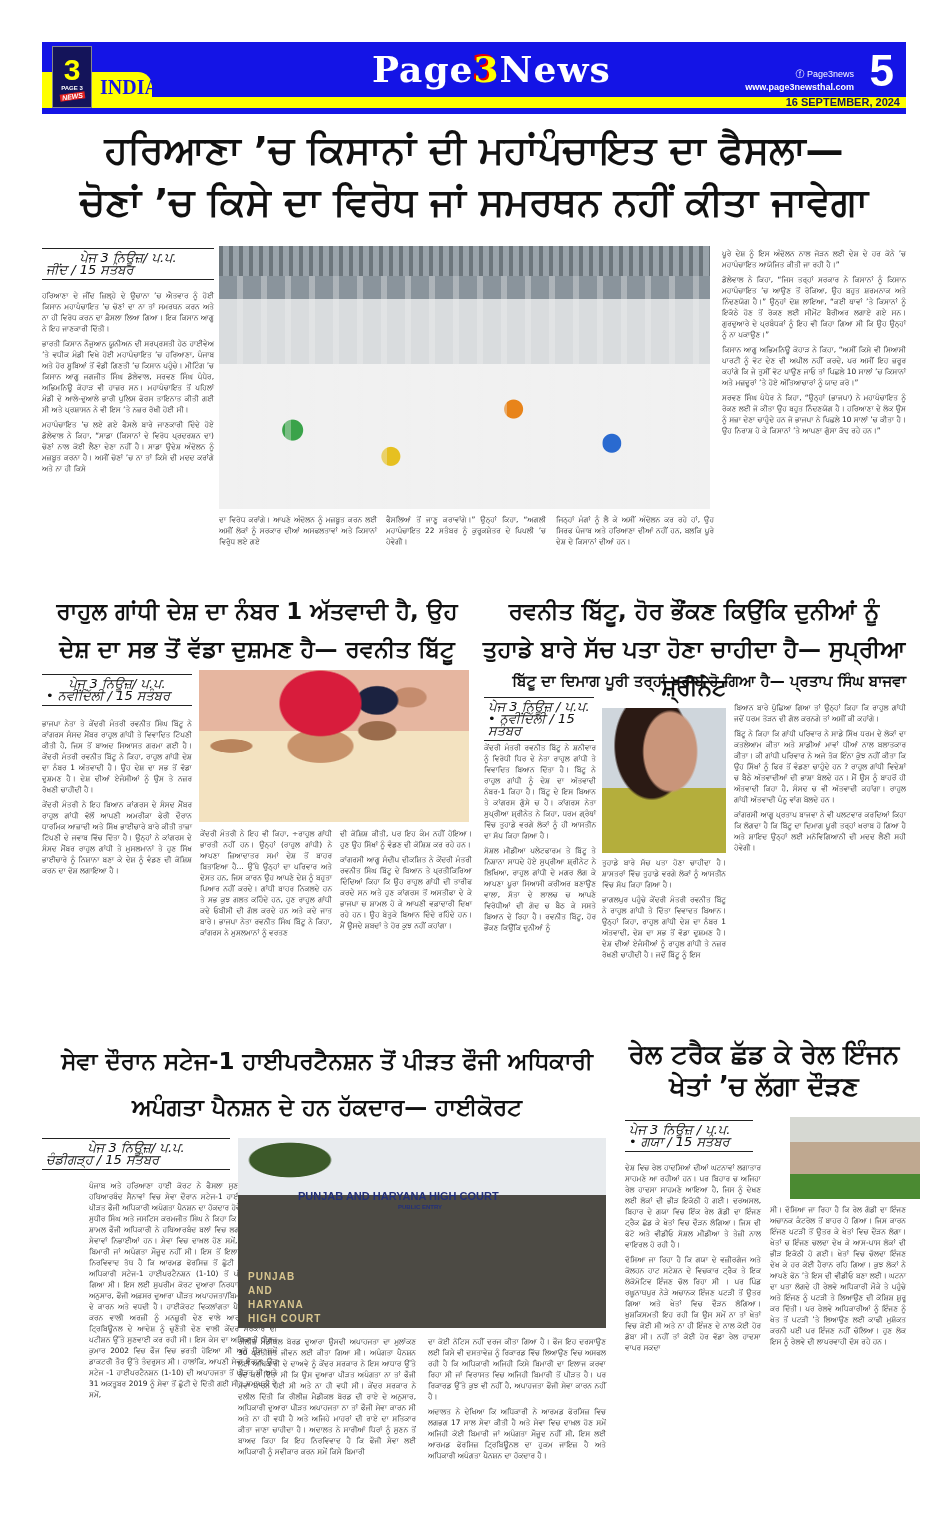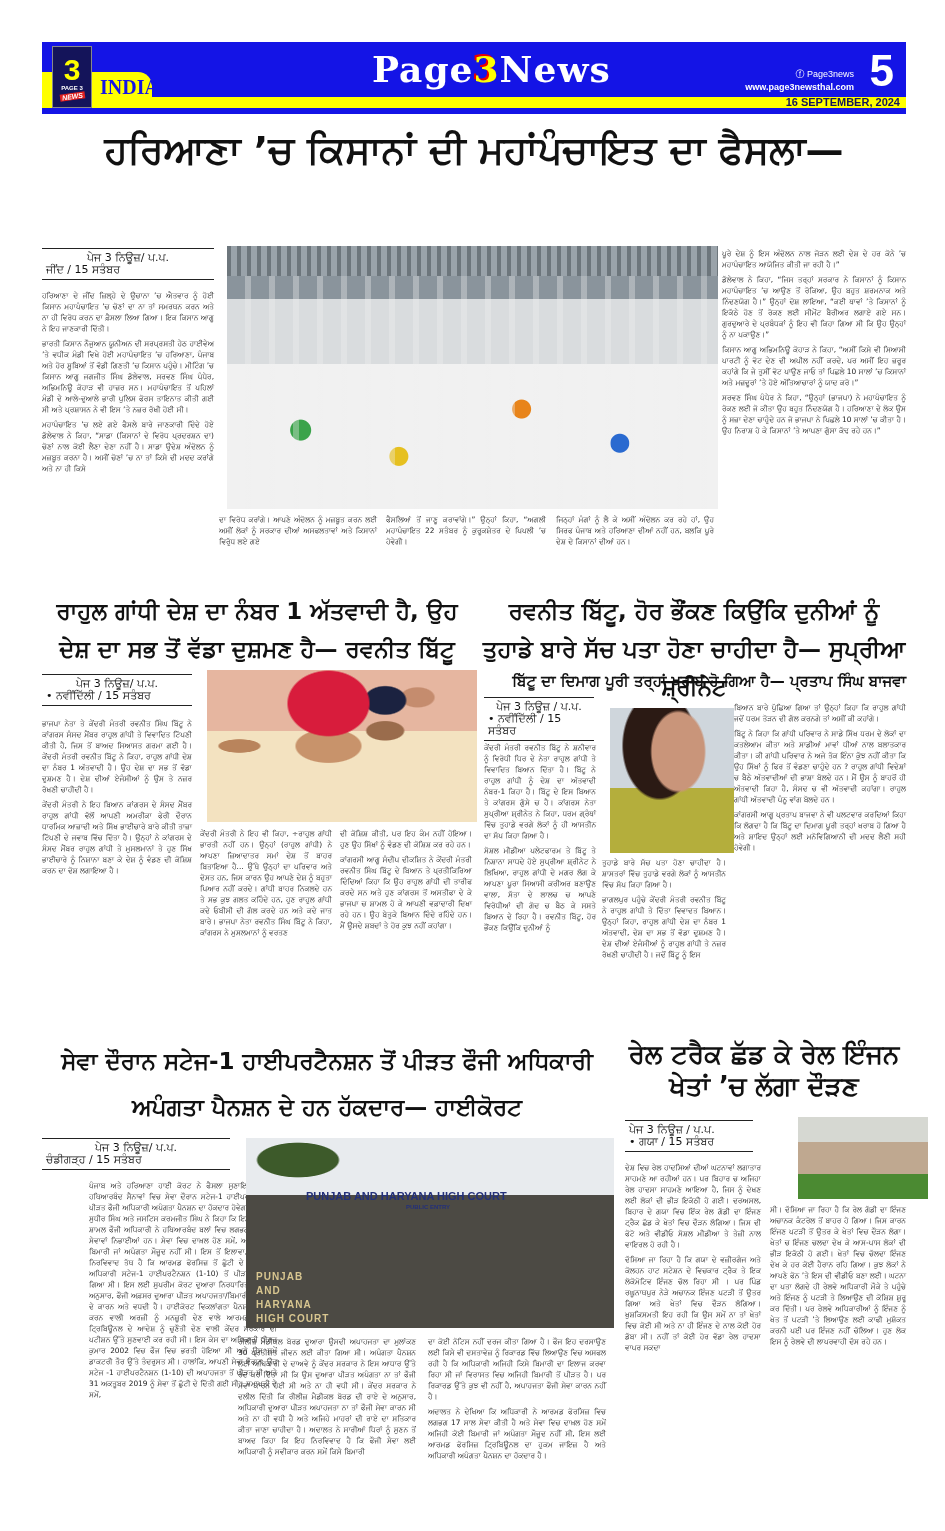--- a/index.html
+++ b/index.html
@@ -25,30 +25,30 @@
   .masthead .date { position: absolute; right: 6px; top: 55px; font: bold 11px "Liberation Sans", sans-serif; color: #14145a; line-height: 11px; }
   .masthead .bottom-bar { position: absolute; left: 0; top: 66px; width: 864px; height: 6px; background: #1414e6; }
 
   
   .hl { position: absolute; text-align: center; font-family: "DejaVu Sans", sans-serif; font-weight: bold; color: #111; line-height: 1.3; }
   .hl-main { left: 0; top: 82px; width: 864px; font-size: 38px; line-height: 52px; }
   .hl-sub { font-size: 23px; line-height: 38px; }
   .hl-deck { font-size: 15px; text-align: right; }
 
   
-  .dateline { position: absolute; border-top: 1.5px solid #222; border-bottom: 1.5px solid #222; padding: 3px 4px; font-size: 11px; line-height: 12px; }
+  .dateline { position: absolute; border-top: 1.5px solid #222; border-bottom: 1.5px solid #222; padding: 3px 4px; font-size: 13px; line-height: 12px; font-style: italic; }
   .dateline .agency { text-align: center; display:block; }
   .dateline .place { display:block; }
 
   
   .col { position: absolute; font-size: 7.4px; line-height: 11px; text-align: justify; color: #222; }
   .col p { margin-bottom: 4px; }
 
   
-  .photo { position: absolute; overflow: hidden; margin-left: 8px; }
+  .photo { position: absolute; overflow: hidden; }
   .photo-farmers { left: 177px; top: 204px; width: 491px; height: 263px;
     background:
       repeating-linear-gradient(90deg, rgba(255,255,255,0) 0 18px, rgba(240,240,240,0.35) 18px 24px),
       radial-gradient(circle at 15% 70%, #3aa34a 0 10px, transparent 11px),
       radial-gradient(circle at 35% 80%, #e6c020 0 9px, transparent 10px),
       radial-gradient(circle at 60% 62%, #e8841a 0 9px, transparent 10px),
       radial-gradient(circle at 80% 75%, #2a6ad0 0 9px, transparent 10px),
       linear-gradient(180deg, #8a949c 0 20%, #d9dcde 20% 45%, #f1f1f1 45% 100%); }
   .photo-farmers .roof { position:absolute; left:0; top:0; width:100%; height:30px; background: repeating-linear-gradient(90deg,#6d767c 0 4px,#9aa3aa 4px 10px); }
   .photo-bittu { left: 157px; top: 628px; width: 270px; height: 152px;
@@ -89,20 +89,21 @@
     <div class="brand"><span>Page</span><span class="three">3</span><span>News</span></div>
     <div class="social">ⓕ Page3news</div>
     <div class="website">www.page3newsthal.com</div>
     <div class="pageno">5</div>
     <div class="date">16 SEPTEMBER, 2024</div>
     <div class="bottom-bar"></div>
   </div>
 
   <div class="hl hl-main">
     <div>ਹਰਿਆਣਾ ’ਚ ਕਿਸਾਨਾਂ ਦੀ ਮਹਾਂਪੰਚਾਇਤ ਦਾ ਫੈਸਲਾ—</div>
+    <div>ਚੋਣਾਂ ’ਚ ਕਿਸੇ ਦਾ ਵਿਰੋਧ ਜਾਂ ਸਮਰਥਨ ਨਹੀਂ ਕੀਤਾ ਜਾਵੇਗਾ</div>
   </div>
 
   <div class="dateline" style="left:0;top:206px;width:172px;">
     <span class="agency">ਪੇਜ 3 ਨਿਊਜ਼/ ਪ.ਪ.</span>
     <span class="place">ਜੀਂਦ / 15 ਸਤੰਬਰ</span>
   </div>
   <div class="col" style="left:0;top:248px;width:172px;">
     <p>ਹਰਿਆਣਾ ਦੇ ਜੀਂਦ ਜ਼ਿਲ੍ਹੇ ਦੇ ਉਚਾਨਾ ’ਚ ਐਤਵਾਰ ਨੂੰ ਹੋਈ ਕਿਸਾਨ ਮਹਾਪੰਚਾਇਤ ’ਚ ਚੋਣਾਂ ਦਾ ਨਾ ਤਾਂ ਸਮਰਥਨ ਕਰਨ ਅਤੇ ਨਾ ਹੀ ਵਿਰੋਧ ਕਰਨ ਦਾ ਫ਼ੈਸਲਾ ਲਿਆ ਗਿਆ। ਇਕ ਕਿਸਾਨ ਆਗੂ ਨੇ ਇਹ ਜਾਣਕਾਰੀ ਦਿੱਤੀ।</p>
     <p>ਭਾਰਤੀ ਕਿਸਾਨ ਨੌਜੁਆਨ ਯੂਨੀਅਨ ਦੀ ਸਰਪ੍ਰਸਤੀ ਹੇਠ ਹਾਈਵੇਅ ’ਤੇ ਵਧੀਕ ਮੰਡੀ ਵਿਖੇ ਹੋਈ ਮਹਾਪੰਚਾਇਤ ’ਚ ਹਰਿਆਣਾ, ਪੰਜਾਬ ਅਤੇ ਹੋਰ ਸੂਬਿਆਂ ਤੋਂ ਵੱਡੀ ਗਿਣਤੀ ’ਚ ਕਿਸਾਨ ਪਹੁੰਚੇ। ਮੀਟਿੰਗ ’ਚ ਕਿਸਾਨ ਆਗੂ ਜਗਜੀਤ ਸਿੰਘ ਡੱਲੇਵਾਲ, ਸਰਵਣ ਸਿੰਘ ਪੰਧੇਰ, ਅਭਿਮਨਿਊ ਕੋਹਾੜ ਵੀ ਹਾਜ਼ਰ ਸਨ। ਮਹਾਪੰਚਾਇਤ ਤੋਂ ਪਹਿਲਾਂ ਮੰਡੀ ਦੇ ਆਲੇ-ਦੁਆਲੇ ਭਾਰੀ ਪੁਲਿਸ ਫੋਰਸ ਤਾਇਨਾਤ ਕੀਤੀ ਗਈ ਸੀ ਅਤੇ ਪ੍ਰਸ਼ਾਸਨ ਨੇ ਵੀ ਇਸ ’ਤੇ ਨਜ਼ਰ ਰੱਖੀ ਹੋਈ ਸੀ।</p>
     <p>ਮਹਾਪੰਚਾਇਤ ’ਚ ਲਏ ਗਏ ਫੈਸਲੇ ਬਾਰੇ ਜਾਣਕਾਰੀ ਦਿੰਦੇ ਹੋਏ ਡੱਲੇਵਾਲ ਨੇ ਕਿਹਾ, “ਸਾਡਾ (ਕਿਸਾਨਾਂ ਦੇ ਵਿਰੋਧ ਪ੍ਰਦਰਸ਼ਨ ਦਾ) ਚੋਣਾਂ ਨਾਲ ਕੋਈ ਲੈਣਾ ਦੇਣਾ ਨਹੀਂ ਹੈ। ਸਾਡਾ ਉਦੇਸ਼ ਅੰਦੋਲਨ ਨੂੰ ਮਜ਼ਬੂਤ ਕਰਨਾ ਹੈ। ਅਸੀਂ ਚੋਣਾਂ ’ਚ ਨਾ ਤਾਂ ਕਿਸੇ ਦੀ ਮਦਦ ਕਰਾਂਗੇ ਅਤੇ ਨਾ ਹੀ ਕਿਸੇ</p>

